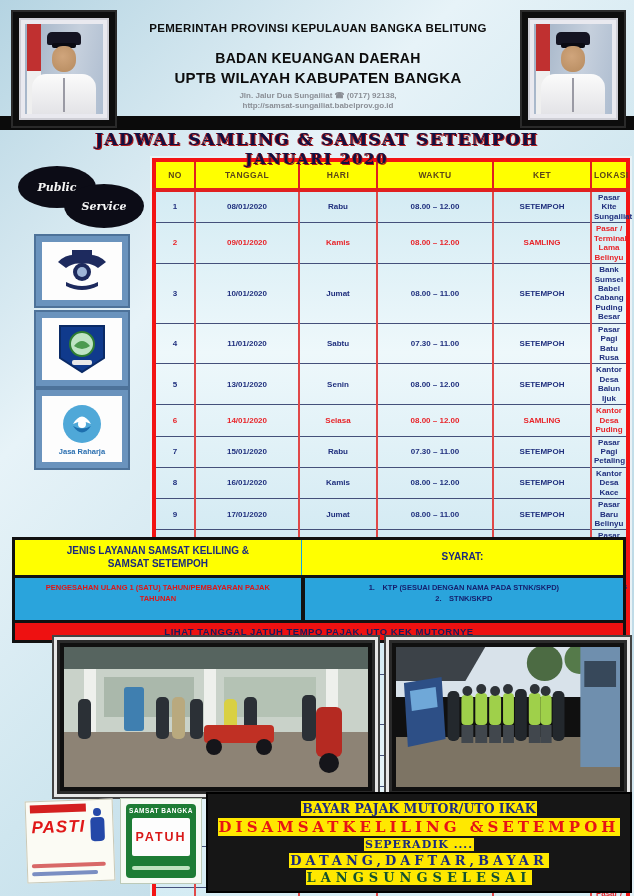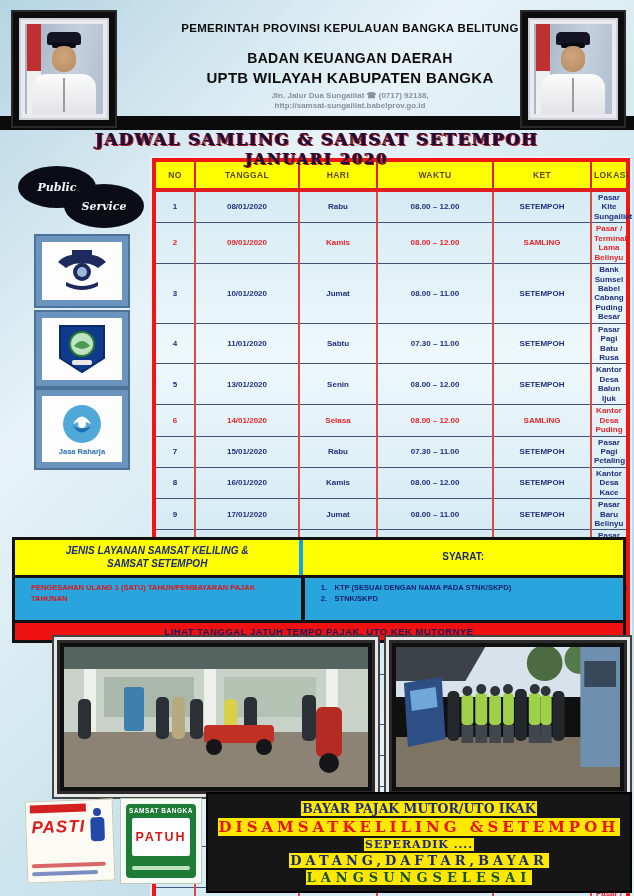--- a/index.html
+++ b/index.html
@@ -14,21 +14,21 @@
   .official-photo.left{left:11px;}
   .official-photo.right{left:520px;}
   .op-mat{position:absolute;inset:6px;background:#e9e9ef;border:2px solid #cfcfd6;}
   .op-bg{position:absolute;inset:4px;background:linear-gradient(100deg,#9fb0c4,#c6d0dd 60%,#aebdd0);overflow:hidden;}
   .flag{position:absolute;left:2px;top:0;width:14px;height:100%;background:linear-gradient(180deg,#c03030 0 52%,#efefef 52%);}
   .cap{position:absolute;left:50%;top:8px;transform:translateX(-50%);width:34px;height:13px;background:#141422;border-radius:5px 5px 2px 2px;}
   .cap:after{content:"";position:absolute;left:5px;top:11px;width:24px;height:5px;background:#0a0a12;border-radius:2px;}
   .face{position:absolute;left:50%;top:22px;transform:translateX(-50%);width:24px;height:26px;background:radial-gradient(circle at 45% 40%,#d0a57c,#b58a5e);border-radius:45%;}
   .torso{position:absolute;left:50%;bottom:-2px;transform:translateX(-50%);width:64px;height:42px;background:linear-gradient(180deg,#fbfbfb,#e2e2e6);border-radius:14px 14px 0 0;}
   .torso:after{content:"";position:absolute;left:50%;top:4px;width:2px;height:34px;background:#9a9aa4;transform:translateX(-50%);}
-  .hdr{position:absolute;left:118px;top:22px;width:400px;text-align:center;color:#0d0d0d;z-index:2;padding-left:32px;}
+  .hdr{position:absolute;left:118px;top:22px;width:400px;text-align:center;color:#0d0d0d;z-index:2;}
   .hdr .h1{font-size:11.5px;font-weight:bold;letter-spacing:.3px;}
   .hdr .h2{font-size:14px;font-weight:bold;margin-top:16px;letter-spacing:.3px;}
   .hdr .h3{font-size:15px;font-weight:bold;margin-top:3px;letter-spacing:.3px;}
   .hdr .h4{font-size:8px;color:#8b8f96;margin-top:5px;font-weight:bold;}
   .hdr .h5{font-size:8px;color:#8b8f96;margin-top:1px;font-weight:bold;}
   .title{position:absolute;left:60px;top:130px;width:514px;text-align:center;z-index:4;
     font-family:"DejaVu Serif",serif;font-weight:bold;color:#101042;
     text-shadow:1px 1px 0 #b01818, -1px 0 0 #b01818;}
   .title .t1{font-size:16.5px;letter-spacing:1.5px;}
   .title .t2{font-size:14.5px;letter-spacing:2px;margin-top:1px;}
@@ -53,24 +53,24 @@
     border-left:2px solid #e04848;border-top:1px solid #44507a;padding:1px 2px;
     white-space:pre-line;line-height:1.18;}
   table.sched th:first-child,table.sched td:first-child{border-left:none;}
   tr.samling td{color:#e8252a;}
   .w-no{width:34px}.w-tgl{width:98px}.w-hari{width:72px}.w-wkt{width:110px}.w-ket{width:92px}
   
   .info-box{position:absolute;left:12px;top:537px;width:608px;border:3px solid #111;background:#111;z-index:2;}
   .info-head{display:flex;}
   .info-head>div{background:#ffff00;color:#1b2a7e;font-weight:bold;font-size:10px;text-align:center;
     padding:5px 4px;display:flex;align-items:center;justify-content:center;white-space:pre-line;line-height:1.25;}
-  .ih-left{width:47%;border-right:4px solid #0ea5e9;font-style:italic;}
+  .ih-left{width:47%;border-right:1px solid #0ea5e9;}
   .ih-right{width:53%;}
   .info-body{display:flex;border-top:3px solid #111;}
-  .info-body>div{background:#2aa4dc;min-height:34px;padding:4px 16px;font-size:7.5px;font-weight:bold;line-height:1.5;}
+  .info-body>div{background:#2aa4dc;min-height:34px;padding:4px 16px;font-size:7.5px;font-weight:bold;line-height:1.5;text-align:center;}
   .ib-left{width:47%;border-right:4px solid #111;color:#e01515;}
   .ib-right{width:53%;color:#15206e;}
   .info-banner{border-top:3px solid #111;background:#ee1111;color:#1a1a5a;font-weight:bold;font-size:9.5px;
     text-align:center;padding:3px 0;letter-spacing:.5px;}
   
   .photo{position:absolute;top:640px;height:148px;background:#101010;border:3px solid #2b2b2b;box-shadow:0 0 0 3px #e7e7e7,0 0 0 5px #444;z-index:2;}
   .photo.pleft{left:57px;width:312px;}
   .photo.pright{left:389px;width:232px;}
   .photo svg{position:absolute;inset:4px;width:calc(100% - 8px);height:calc(100% - 8px);}
   

